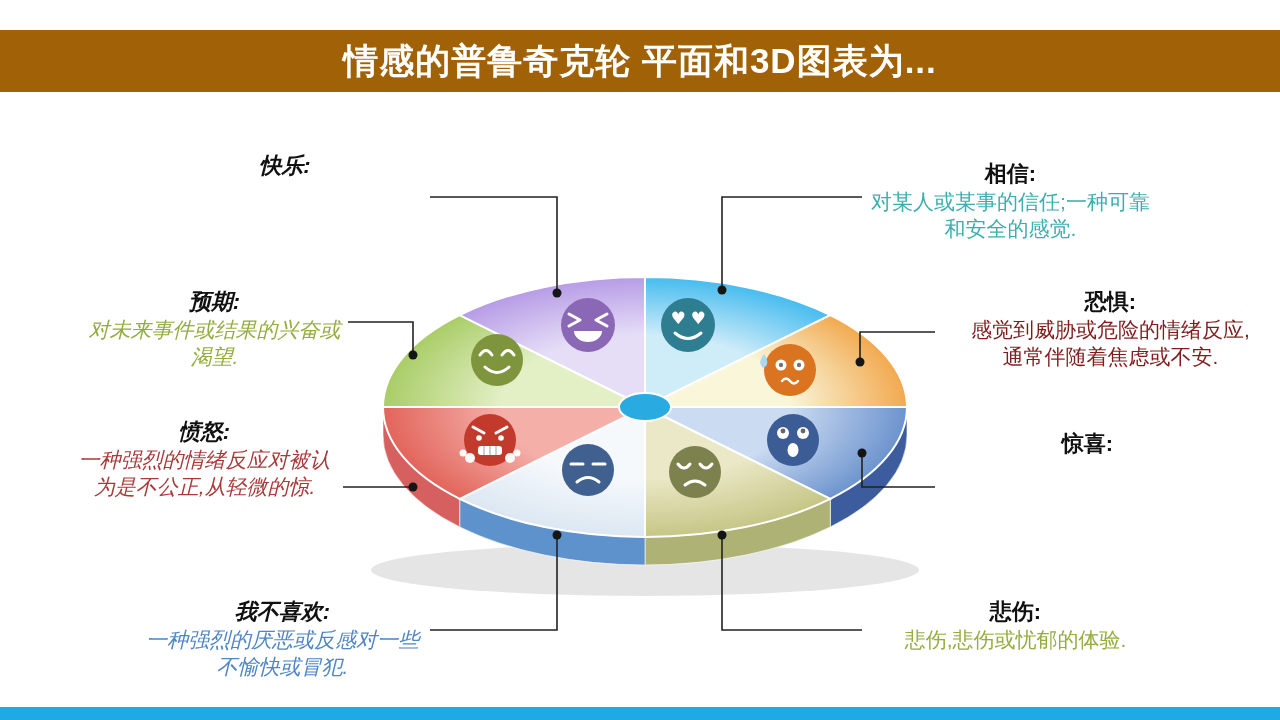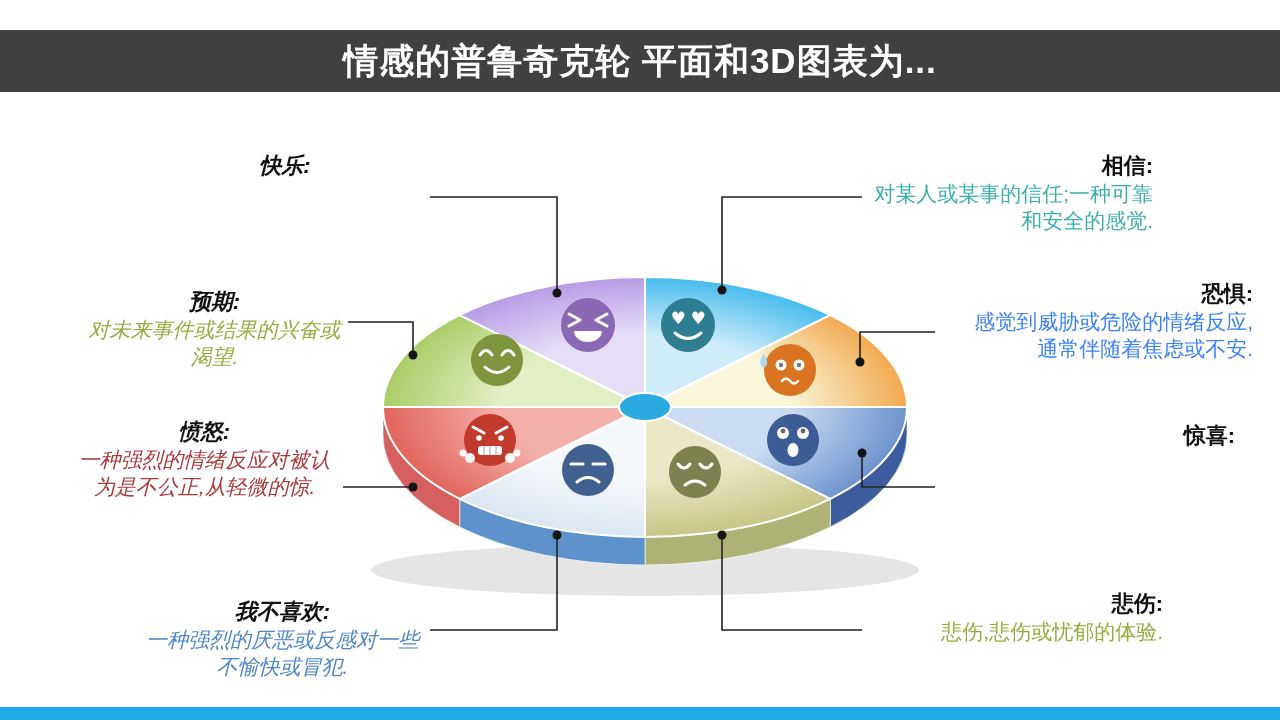--- a/index.html
+++ b/index.html
@@ -21,28 +21,28 @@
   .stage-svg{position:absolute;left:0;top:0;z-index:1;}
   .slice{stroke:#ffffff;stroke-width:2;}
   .rim{stroke:rgba(255,255,255,0.6);stroke-width:1;}
   .callout polyline{fill:none;stroke:#222222;stroke-width:1.6;}
   .callout circle{fill:#151515;stroke:none;}
   .ff{fill:none;stroke:#ffffff;stroke-width:3;stroke-linecap:round;stroke-linejoin:round;}
   .ff2{fill:none;stroke:#ffffff;stroke-width:2.5;stroke-linecap:round;}
   .heart{fill:#ffffff;font-size:17px;text-anchor:middle;font-family:"DejaVu Sans",sans-serif;}
   .label{position:absolute;z-index:2;}
   .label.right{text-align:center;font-style:italic;}
-  .label.left{text-align:right;}
+  .label.left{text-align:center;margin-top:8px;}
   .label-name{font-weight:bold;font-size:22px;color:#111111;line-height:1.25;}
   .label-desc{font-size:21px;line-height:1.3;}
 </style>
 </head>
 <body>
 
-<div class="banner" style="background-color: #404040;">
+<div class="banner" style="background-color: #a16207;">
   <h1 style="color: rgb(255, 255, 255);">情感的普鲁奇克轮 平面和3D图表为...</h1>
 </div>
 
 <div class="bottom-bar" style="background-color: rgb(31, 169, 230);"></div>
 
 <svg class="stage-svg" width="1280" height="720" viewBox="0 0 1280 720">
   <defs>
     <radialGradient id="g-joy" gradientUnits="userSpaceOnUse" cx="645" cy="407" r="262" gradientTransform="matrix(1,0,0,0.496,0,205.13)">
       <stop offset="0" stop-color="#E6DEF7"></stop>
       <stop offset="0.55" stop-color="#E6DEF7"></stop>
@@ -215,21 +215,21 @@
   <div class="label-desc" style="color: rgb(58, 175, 173);">对某人或某事的信任;一种可靠和安全的感觉.</div>
 </div>
 
 <div class="label right" style="right:938px;top:288px;width:255px">
   <div class="label-name">预期:</div>
   <div class="label-desc" style="color: rgb(147, 173, 62);">对未来事件或结果的兴奋或渴望.</div>
 </div>
 
 <div class="label left" style="left:968px;top:280px;width:285px">
   <div class="label-name">恐惧:</div>
-  <div class="label-desc" style="color: #3b82f6;">感觉到威胁或危险的情绪反应,通常伴随着焦虑或不安.</div>
+  <div class="label-desc" style="color: #7f1d1d;">感觉到威胁或危险的情绪反应,通常伴随着焦虑或不安.</div>
 </div>
 
 <div class="label right" style="right:943px;top:418px;width:265px">
   <div class="label-name">愤怒:</div>
   <div class="label-desc" style="color: rgb(169, 58, 58);">一种强烈的情绪反应对被认为是不公正,从轻微的惊.</div>
 </div>
 
 <div class="label left" style="left:940px;top:422px;width:295px">
   <div class="label-name">惊喜:</div>
 </div>

